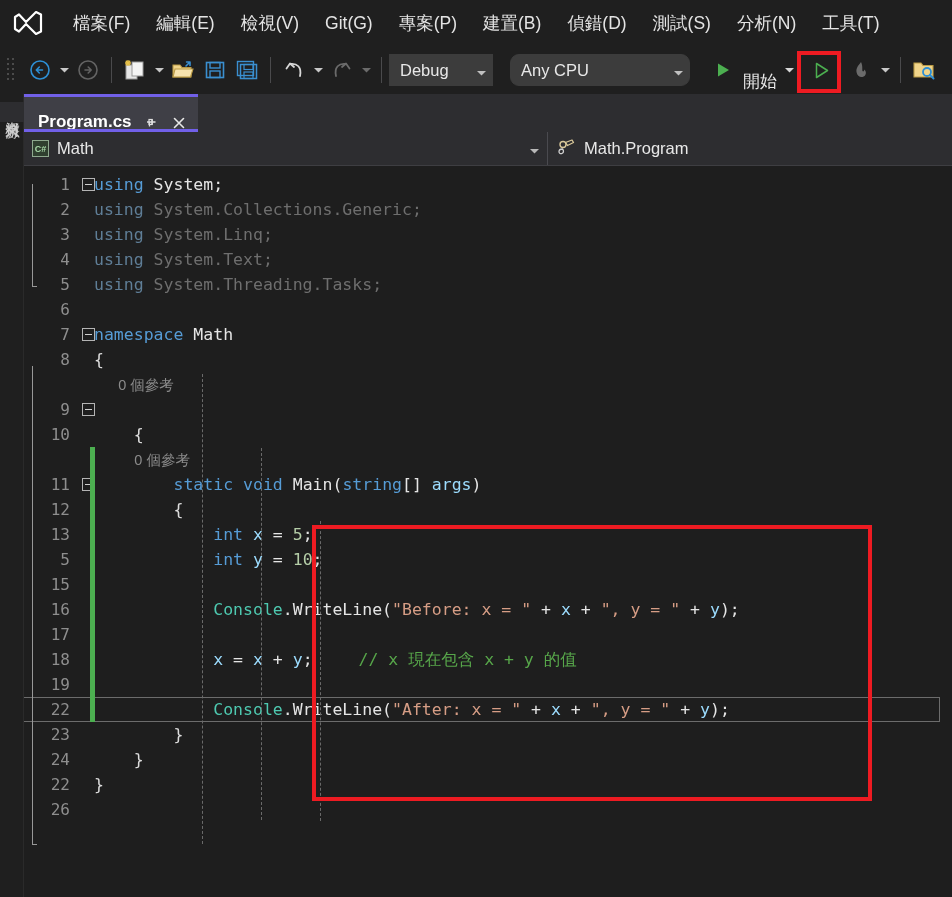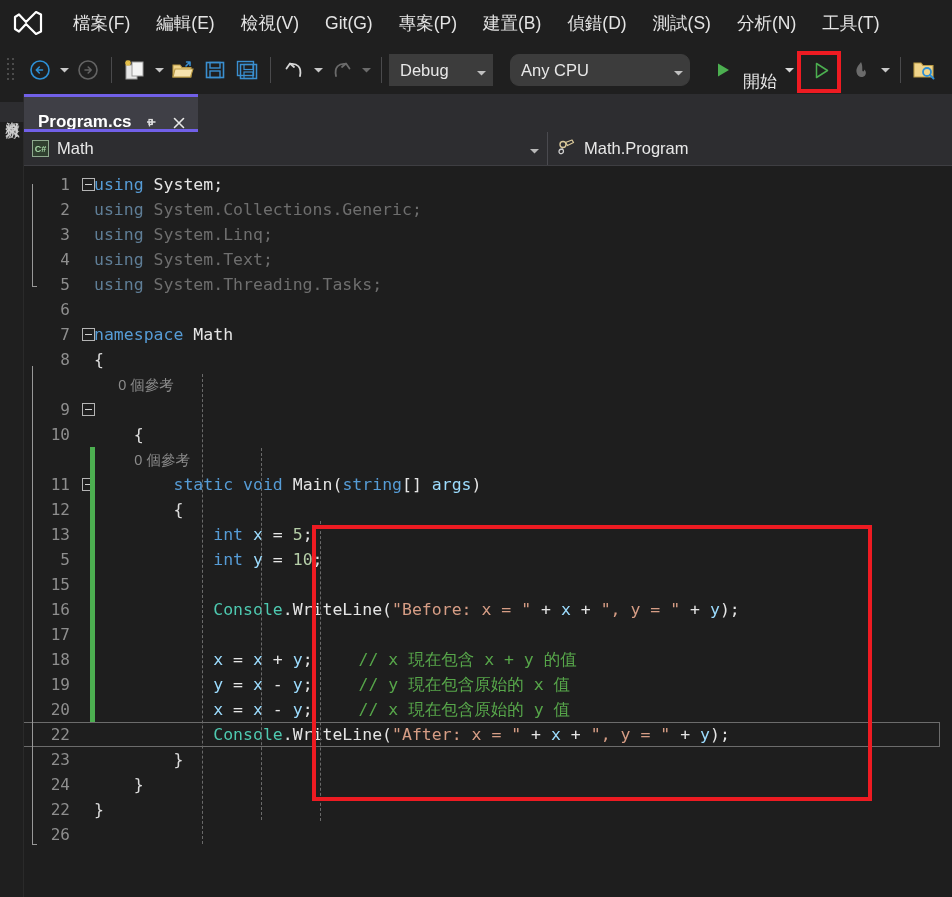--- a/index.html
+++ b/index.html
@@ -593,22 +593,21 @@
           <div class="row"><div class="ln">10</div><div class="glyph"></div><div class="codetext"><span class="punc">    {</span></div></div>
           <div class="row"><div class="ln"></div><div class="glyph"></div><div class="codetext"><span class="codelens">          0 個參考</span></div></div>
           <div class="row"><div class="ln">11</div><div class="glyph"><div class="fold"></div></div><div class="codetext"><span class="plain">        </span><span class="kw">static</span><span class="plain"> </span><span class="kw">void</span><span class="plain"> Main(</span><span class="kw">string</span><span class="plain">[] </span><span class="id">args</span><span class="plain">)</span></div></div>
           <div class="row"><div class="ln">12</div><div class="glyph"></div><div class="codetext"><span class="punc">        {</span></div></div>
           <div class="row"><div class="ln">13</div><div class="glyph"></div><div class="codetext"><span class="plain">            </span><span class="kw">int</span><span class="plain"> </span><span class="id">x</span><span class="plain"> = </span><span class="num">5</span><span class="plain">;</span></div></div>
           <div class="row"><div class="ln">5</div><div class="glyph"></div><div class="codetext"><span class="plain">            </span><span class="kw">int</span><span class="plain"> </span><span class="id">y</span><span class="plain"> = </span><span class="num">10</span><span class="plain">;</span></div></div>
           <div class="row"><div class="ln">15</div><div class="glyph"></div><div class="codetext"></div></div>
           <div class="row"><div class="ln">16</div><div class="glyph"></div><div class="codetext"><span class="plain">            </span><span class="type">Console</span><span class="plain">.WriteLine(</span><span class="str">"Before: x = "</span><span class="plain"> + </span><span class="id">x</span><span class="plain"> + </span><span class="str">", y = "</span><span class="plain"> + </span><span class="id">y</span><span class="plain">);</span></div></div>
           <div class="row"><div class="ln">17</div><div class="glyph"></div><div class="codetext"></div></div>
           <div class="row"><div class="ln">18</div><div class="glyph"></div><div class="codetext"><span class="plain">            </span><span class="id">x</span><span class="plain"> = </span><span class="id">x</span><span class="plain"> + </span><span class="id">y</span><span class="plain">; </span><span class="cmt">// x 現在包含 x + y 的值</span></div></div>
-          <div class="row"><div class="ln">19</div><div class="glyph"></div><div class="codetext"><span class="plain">            </span><span class="id">y</span><span class="plain"> = </span><span class="id">x</span><span class="plain"> - </span><span class="id">y</span><span class="plain">; </span><span class="cmt">// y 現在包含原始的 x 值</span></div></div>
-          <div class="row"><div class="ln">20</div><div class="glyph"></div><div class="codetext"><span class="plain">            </span><span class="id">x</span><span class="plain"> = </span><span class="id">x</span><span class="plain"> - </span><span class="id">y</span><span class="plain">; </span><span class="cmt">// x 現在包含原始的 y 值</span></div></div>
+          <div class="row"><div class="ln">19</div><div class="glyph"></div></div>
           <div class="row current"><div class="ln">22</div><div class="glyph"></div><div class="codetext"><span class="plain">            </span><span class="type">Console</span><span class="plain">.WriteLine(</span><span class="str">"After: x = "</span><span class="plain"> + </span><span class="id">x</span><span class="plain"> + </span><span class="str">", y = "</span><span class="plain"> + </span><span class="id">y</span><span class="plain">);</span></div></div>
           <div class="row"><div class="ln">23</div><div class="glyph"></div><div class="codetext"><span class="punc">        }</span></div></div>
           <div class="row"><div class="ln">24</div><div class="glyph"></div><div class="codetext"><span class="punc">    }</span></div></div>
           <div class="row"><div class="ln">22</div><div class="glyph"></div><div class="codetext"><span class="punc">}</span></div></div>
           <div class="row"><div class="ln">26</div><div class="glyph"></div><div class="codetext"></div></div>
         </div>
     </div>
 
   </div>
 </div>

